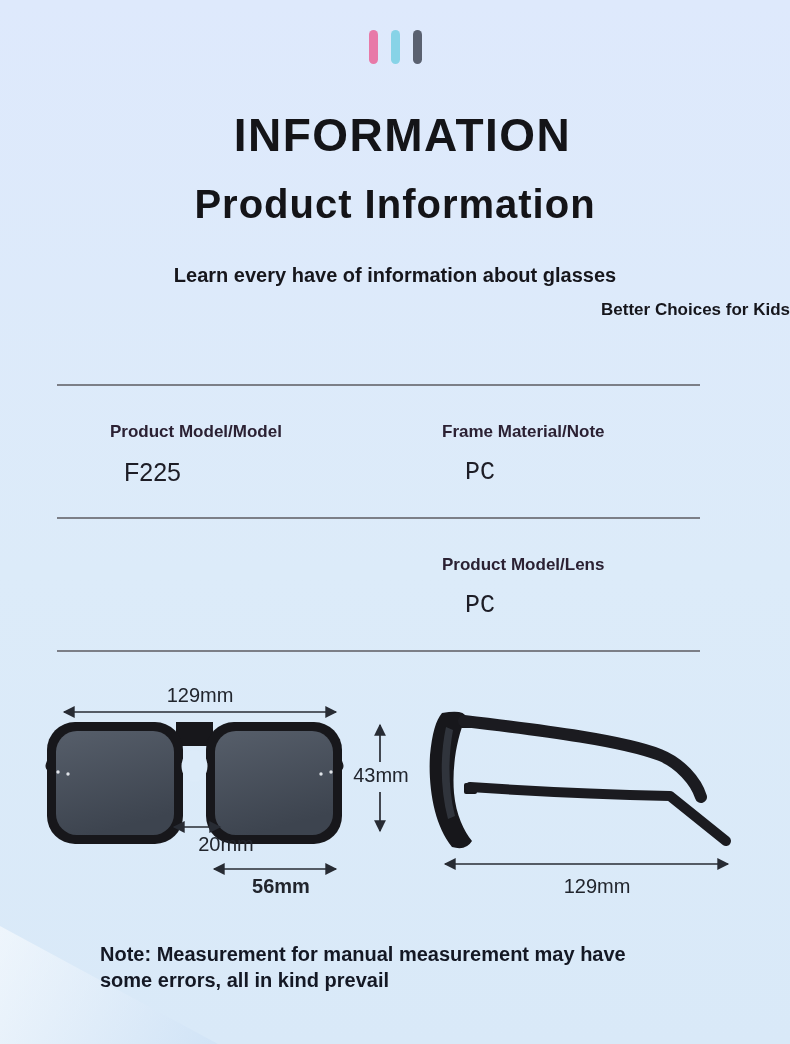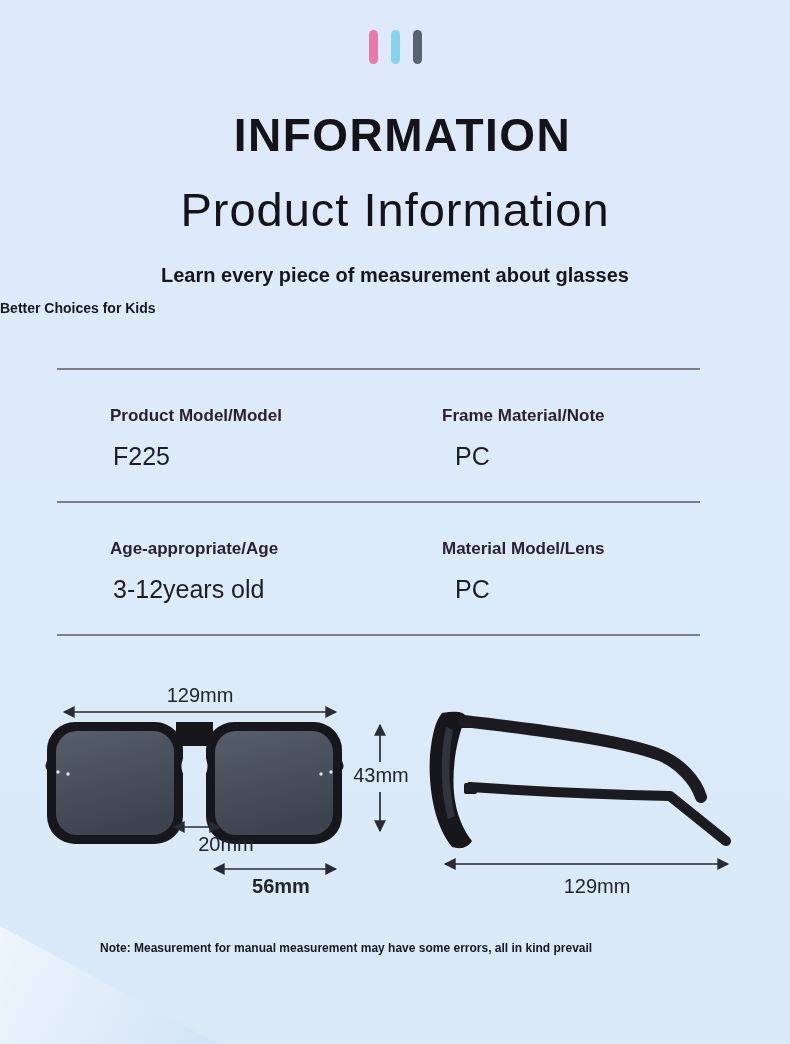--- a/index.html
+++ b/index.html
@@ -17,86 +17,82 @@
   
   .bars{ position:absolute; top:30px; left:0; width:100%; display:flex; justify-content:center; gap:13px; }
   .bar{ width:9px; height:34px; border-radius:5px; }
   .bar.pink{ background:#e879a8; }
   .bar.sky{ background:#87d3e7; }
   .bar.slate{ background:#5a6170; }
   
   .h-title{ position:absolute; top:108px; width:100%; text-align:center;
     font-size:46px; font-weight:700; letter-spacing:1.5px; color:#141418;padding-left:15px; }
   .h-sub{ position:absolute; top:182px; width:100%; text-align:center;
-    font-size:47px; font-weight:400; letter-spacing:1px; color:#141418; }
+    font-size:40px; font-weight:700; letter-spacing:1px; color:#141418; }
   .h-tagline{ position:absolute; top:264px; width:100%; text-align:center;
     font-size:20px; font-weight:700; color:#16161c; }
-  .h-tagline2{ position:absolute; top:300px; width:100%; text-align:left;
-    font-size:14px; font-weight:700; color:#16161c; }
+  .h-tagline2{ position:absolute; top:300px; width:100%; text-align:right;
+    font-size:17px; font-weight:700; color:#16161c; }
   
-  .spec-table{ position:absolute; left:57px; top:368px; width:643px; border-top:2px solid #7c7f87; }
+  .spec-table{ position:absolute; left:57px; top:384px; width:643px; border-top:2px solid #7c7f87; }
   .spec-row{ position:relative; height:133px; border-bottom:2px solid #7c7f87; }
   .cell{ position:absolute; top:0; height:100%; }
   .cell.left{ left:53px; width:330px; }
   .cell.right{ left:385px; width:255px; }
   .spec-label{ margin-top:36px; font-size:17px; font-weight:700; color:#2b2133; }
-  .spec-value{ margin-top:16px; margin-left:3px; font-size:25px; font-weight:400; color:#1d1d26; }
-  .cell.right .spec-value{ margin-left:13px; }
+  .spec-value{ margin-top:16px; margin-left:14px; font-size:25px; font-weight:400; color:#1d1d26; }
+  .cell.right .spec-value{ margin-left:23px;font-family:Liberation Mono, monospace; }
   
   .diagram{ position:absolute; left:0; top:680px; width:790px; height:235px;padding-left:10px; }
   .glasses-svg{ position:absolute; }
   .front-svg{ left:42px; top:32px; }
   .side-svg{ left:424px; top:25px; }
   .arrows-svg{ position:absolute; left:0; top:0; width:790px; height:235px; pointer-events:none; }
   .dim{ position:absolute; font-size:20px; font-weight:400; color:#21252d; text-align:center; }
   .dim.front-width{ left:140px; top:4px;  width:120px; }
   .dim.lens-height{ left:350px; top:84px; width:62px; }
   .dim.bridge     { left:163px; top:153px; width:62px;margin-left:32px; }
   .dim.lens-width { left:245px; top:195px; width:72px;font-weight:bold; }
   .dim.temple     { left:537px; top:195px; width:120px; }
   
   .note{ position:absolute; left:100px; top:941px; width:565px;
-    font-size:12px; font-weight:700; line-height:1.32; color:#141824; }
+    font-size:20px; font-weight:700; line-height:1.32; color:#141824; }
 </style>
 </head>
 <body>
 
 <div class="page">
 
   <div class="corner-glow"></div>
 
   <div class="bars">
     <div class="bar pink"></div>
     <div class="bar sky"></div>
     <div class="bar slate"></div>
   </div>
 
   <div class="h-title">INFORMATION</div>
   <div class="h-sub">Product Information</div>
-  <div class="h-tagline">Learn every piece of measurement about glasses</div>
+  <div class="h-tagline">Learn every have of information about glasses</div>
   <div class="h-tagline2">Better Choices for Kids</div>
 
   <div class="spec-table">
     <div class="spec-row">
       <div class="cell left">
         <div class="spec-label">Product Model/Model</div>
         <div class="spec-value">F225</div>
       </div>
       <div class="cell right">
         <div class="spec-label">Frame Material/Note</div>
         <div class="spec-value">PC</div>
       </div>
     </div>
     <div class="spec-row">
-      <div class="cell left">
-        <div class="spec-label">Age-appropriate/Age</div>
-        <div class="spec-value">3-12years old</div>
-      </div>
       <div class="cell right">
-        <div class="spec-label">Material Model/Lens</div>
+        <div class="spec-label">Product Model/Lens</div>
         <div class="spec-value">PC</div>
       </div>
     </div>
   </div>
 
   <div class="diagram">
 
     <svg class="glasses-svg front-svg" width="305" height="140" viewBox="0 0 305 140" xmlns="http://www.w3.org/2000/svg">
       <defs>
         <linearGradient id="lensGrad" x1="0" y1="0" x2="0.3" y2="1">

